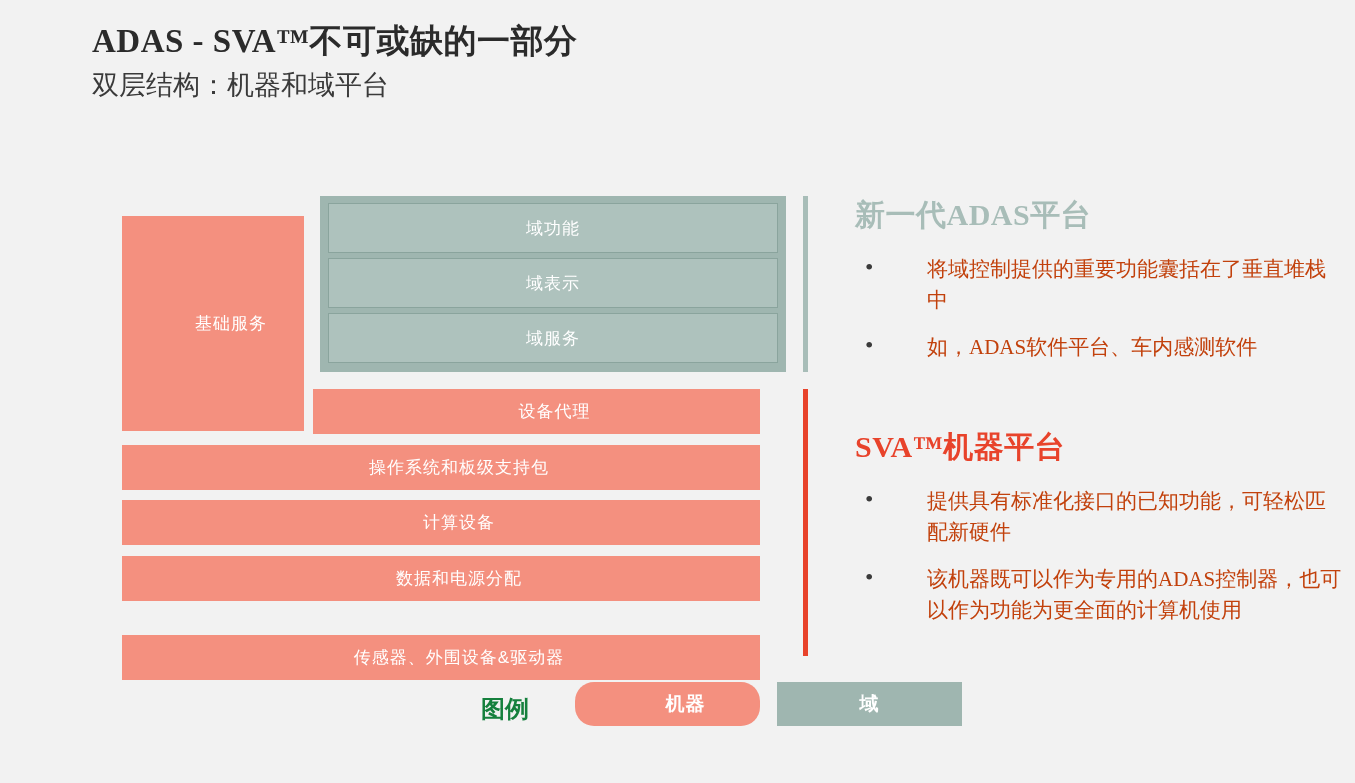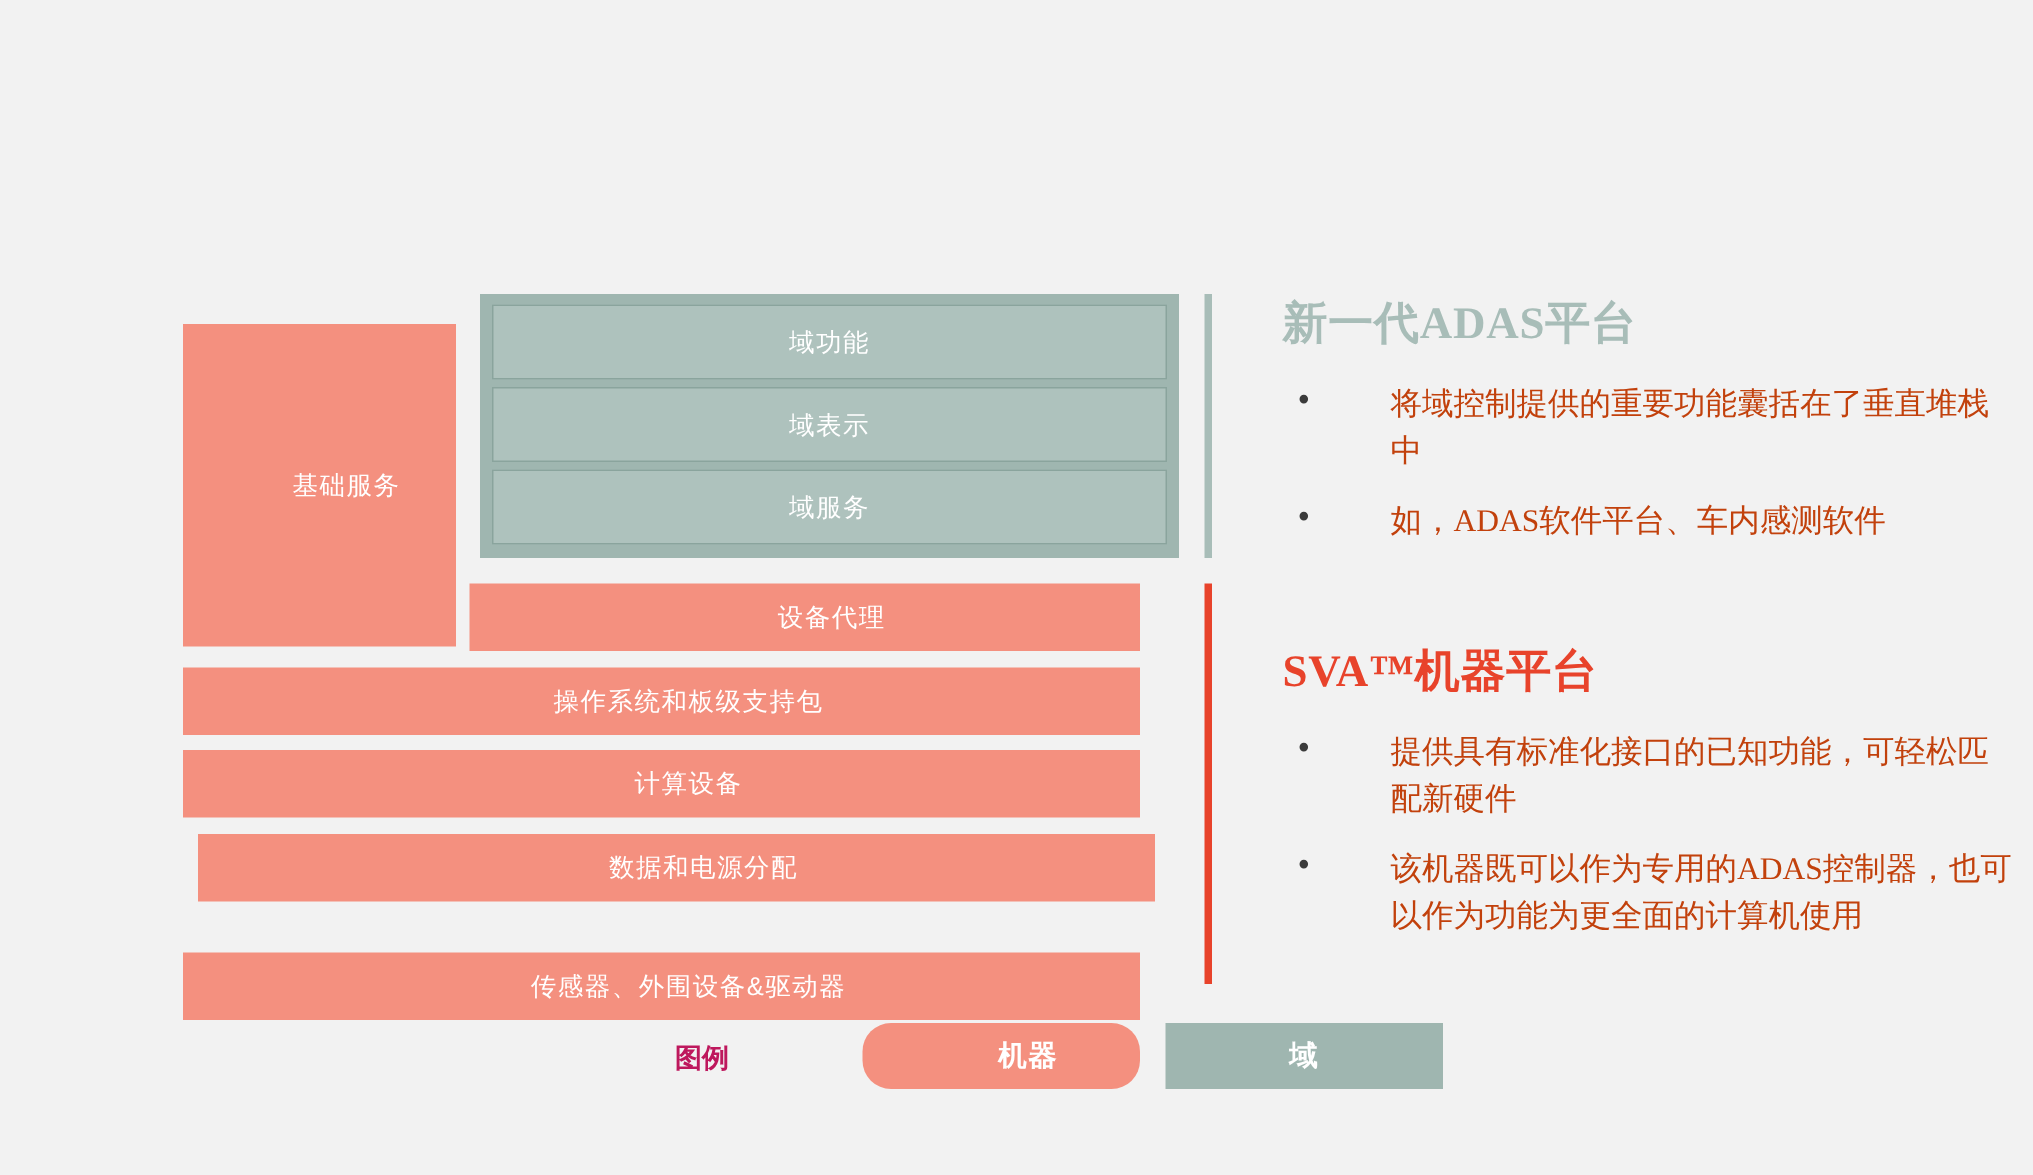--- a/index.html
+++ b/index.html
@@ -125,21 +125,21 @@
     width: 638px;
     height: 45px;
   }
   #compute {
     left: 122px;
     top: 500px;
     width: 638px;
     height: 45px;
   }
   #data-power {
-    left: 132px;
+    left: 122px;
     top: 556px;
     width: 638px;
     height: 45px;
   }
   #sensors {
     left: 122px;
     top: 611px;
     width: 638px;
     height: 45px;
     margin-top: 24px;
@@ -162,24 +162,24 @@
     height: 267px;
     background: #e8432b;
   }
 
   
   .legend-label {
     position: absolute;
     left: 450px;
     top: 693px;
     width: 110px;
-    text-align: left;
-    font-size: 18px;
-    font-weight: bold;
-    color: #be185d;
+    text-align: center;
+    font-size: 24px;
+    font-weight: bold;
+    color: #15803d;
   }
   #legend-machine {
     left: 575px;
     top: 682px;
     width: 185px;
     height: 44px;
     font-size: 19px;
     font-weight: bold;
     border-radius: 19px;
   }
@@ -241,20 +241,24 @@
     top: -2px;
     font-size: 24px;
     color: #3b3b3b;
   }
 </style>
 </head>
 <body>
 
 <div class="slide">
 
+  <div class="header">
+    <div class="title">ADAS - SVA™不可或缺的一部分</div>
+    <div class="subtitle">双层结构：机器和域平台</div>
+  </div>
 
   <div class="diagram">
 
     <div class="box machine" id="base-services">基础服务</div>
 
     <div id="domain-group"></div>
 
     <div class="box domain-box" id="domain-func">域功能</div>
     <div class="box domain-box" id="domain-repr">域表示</div>
     <div class="box domain-box" id="domain-serv">域服务</div>

